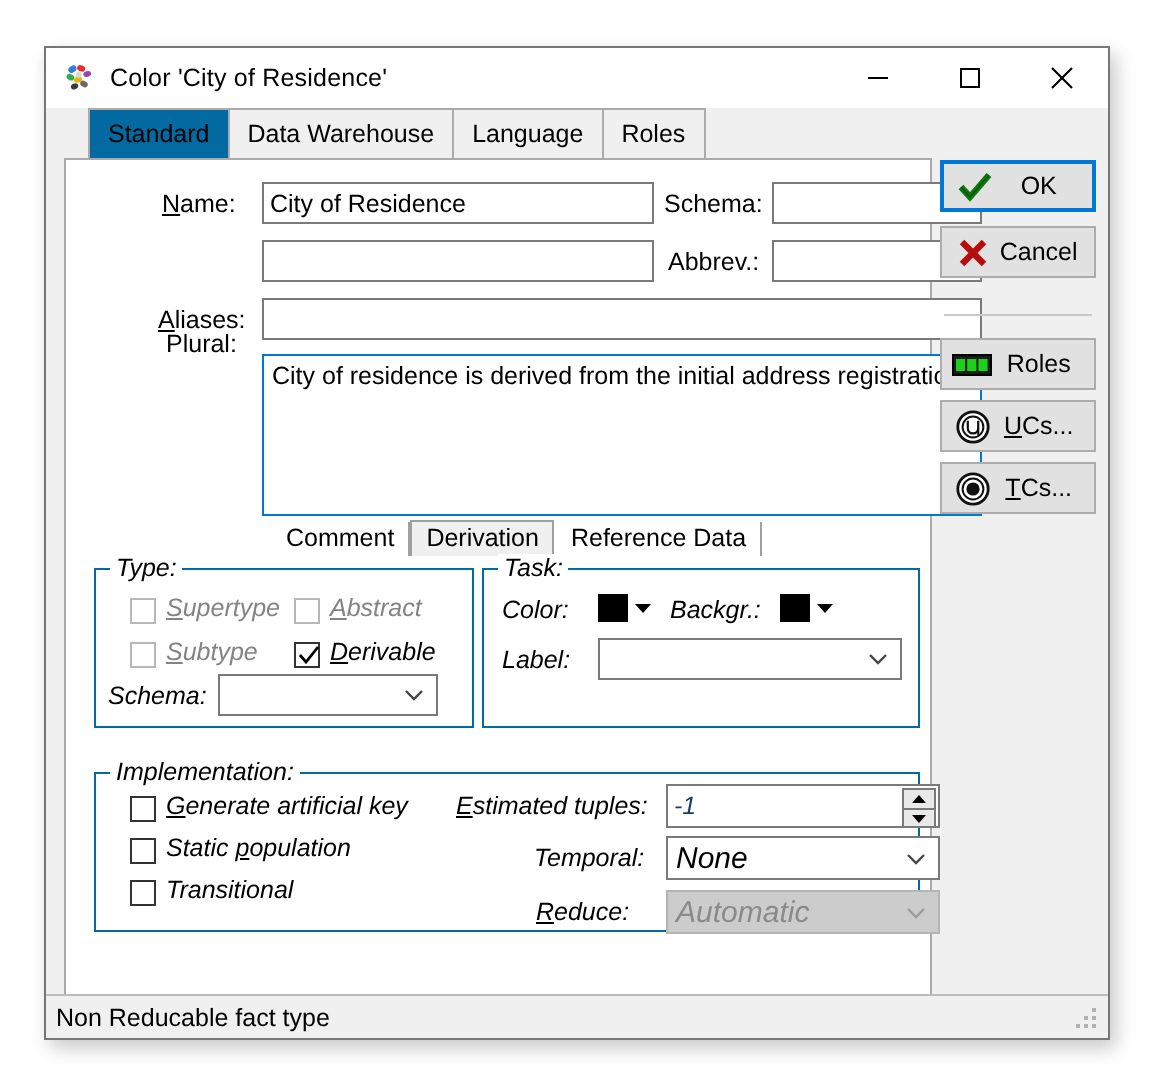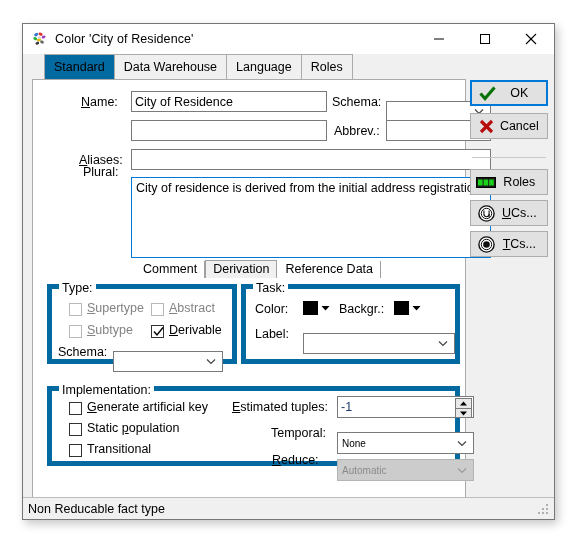--- a/index.html
+++ b/index.html
@@ -141,43 +141,43 @@
     padding-left: 3px;
     overflow: hidden;
     white-space: nowrap;
   }
   .tbox.focusbox { border: 1px solid #0078d7; }
 
   .combo {
     position: absolute;
     background: #ffffff;
     border: 1px solid #7a7a7a;
-    font-size: 10px;
+    font-size: 15px;
     color: #000;
     display: flex;
     align-items: center;
     padding-left: 4px;
-    margin-top: 10px;
   }
   .combo .arrow {
     margin-left: auto;
     margin-right: 6px;
     width: 10px; height: 10px;
     display: flex; align-items: center; justify-content: center;
   }
   .combo.disabled {
     background: #cccccc;
     border: 1px solid #b4b4b4;
     color: #8a8a8a;
   }
 
   
   .group {
     position: absolute;
-    border: 5px solid #0369a1;
+    border: 1px solid #0369a1;
+    font-style: italic;
   }
   .group > .gtitle {
     position: absolute;
     top: -8px; left: 7px;
     background: #ffffff;
     padding: 0 3px;
     font-size: 12.5px;
     color: #000;
     white-space: nowrap;
   }

